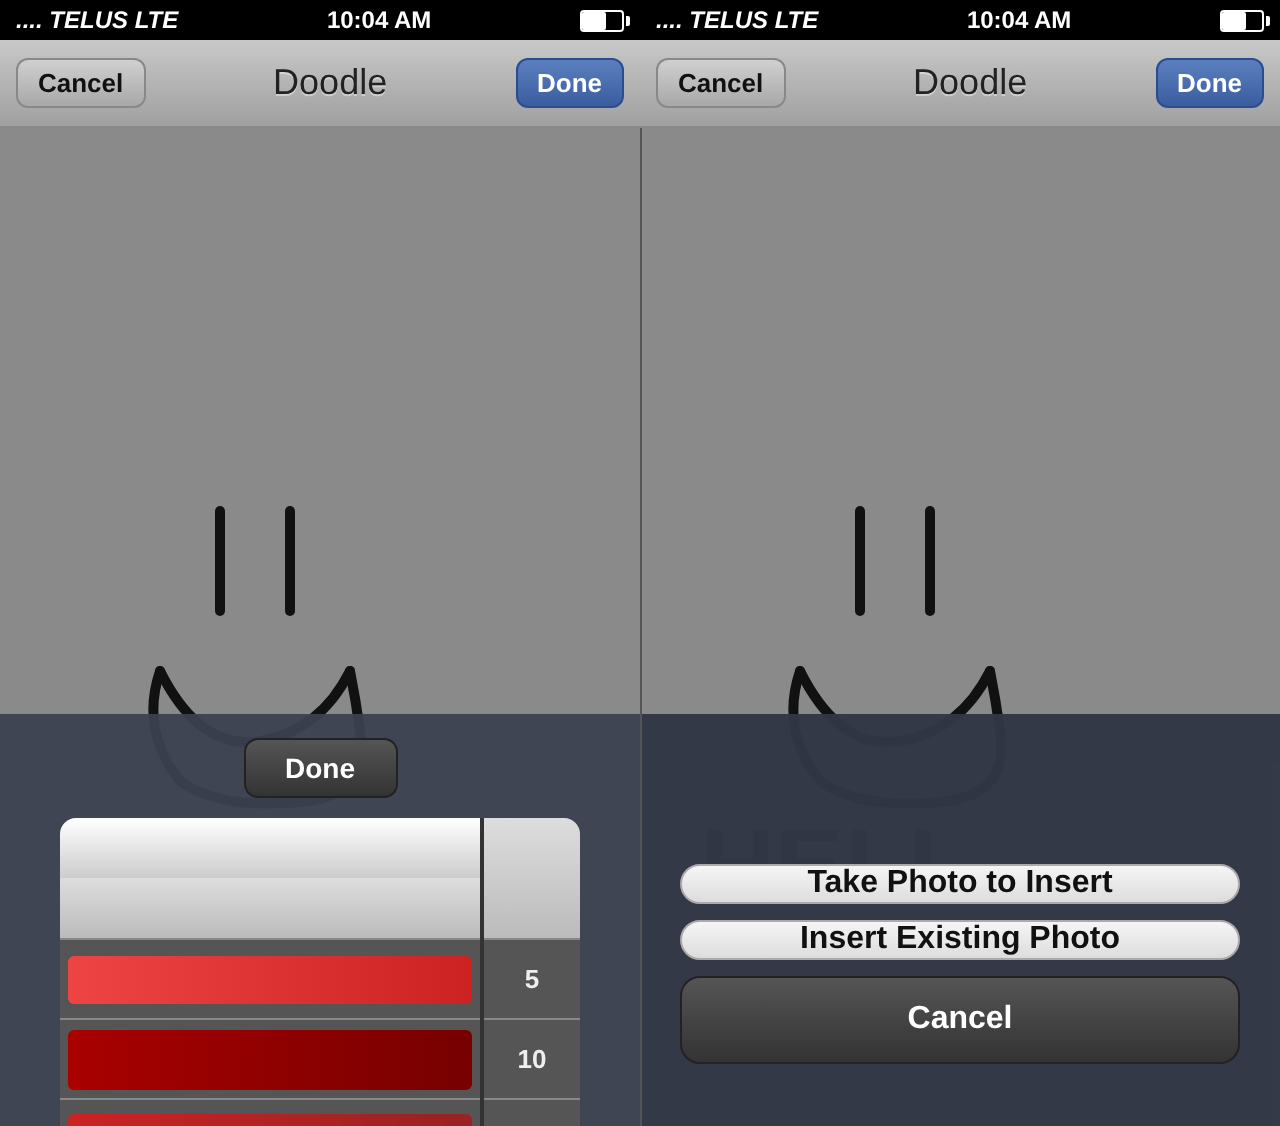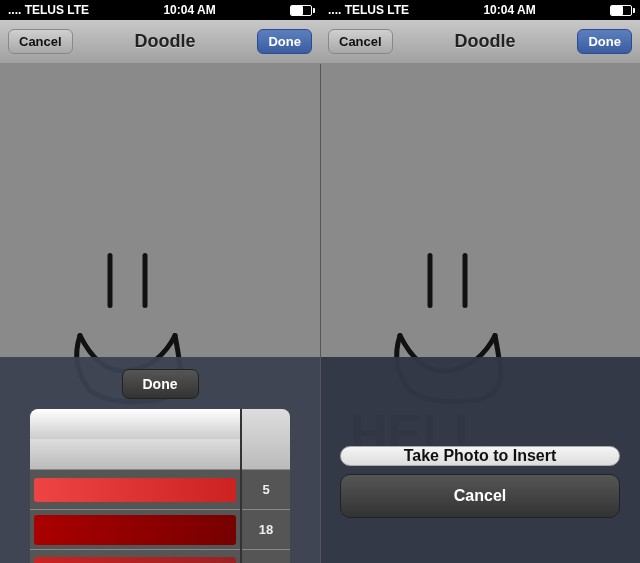--- a/index.html
+++ b/index.html
@@ -21,20 +21,21 @@
       background: #000;
       color: #fff;
       font-size: 12px;
       font-weight: bold;
       padding: 0 8px;
     }
     .status-bar-left, .status-bar-right {
       display: flex;
       align-items: center;
       gap: 4px;
+      font-style: italic;
     }
     .battery-icon {
       width: 22px;
       height: 11px;
       border: 1.5px solid #fff;
       border-radius: 2px;
       position: relative;
       display: inline-block;
     }
     .battery-icon::after {
@@ -67,21 +68,21 @@
       height: 44px;
       background: linear-gradient(to bottom, #c8c8c8, #a0a0a0);
       display: flex;
       align-items: center;
       justify-content: space-between;
       padding: 0 8px;
       border-bottom: 1px solid #888;
     }
     .nav-title {
       font-size: 18px;
-      font-weight: bold;
+      font-weight: normal;
       color: #222;
       text-shadow: 0 1px rgba(255,255,255,0.4);
       text-align: right;
     }
     .btn-cancel {
       background: linear-gradient(to bottom, #d0d0d0, #a8a8a8);
       border: 1px solid #888;
       border-radius: 6px;
       padding: 4px 10px;
       font-size: 13px;
@@ -357,21 +358,21 @@
             <div class="color-red-mid"></div>
           </div>
         </div>
 
         <div class="size-column">
           <div class="size-top"></div>
           <div class="size-row">
             <span>5</span>
           </div>
           <div class="size-row">
-            <span>18</span>
+            <span>10</span>
           </div>
           <div class="size-row">
             <span>15</span>
           </div>
         </div>
       </div>
     </div>
   </div>
 
   <div class="canvas-area">
@@ -382,16 +383,17 @@
 
       <path d="M80 130 Q100 170 130 165 Q160 160 175 130" fill="none" stroke="#111" stroke-width="5" stroke-linecap="round"></path>
 
       <path d="M80 130 Q70 160 90 185 Q110 200 155 195 Q185 190 180 160 Q178 145 175 130" fill="none" stroke="#111" stroke-width="5" stroke-linecap="round"></path>
 
       <text x="30" y="245" fill="#222" font-size="52" font-weight="900" font-family="sans-serif" opacity="0.85">HELL</text>
     </svg>
 
     <div class="action-sheet">
       <button class="action-btn">Take Photo to Insert</button>
+      <button class="action-btn">Insert Existing Photo</button>
       <button class="action-btn-cancel">Cancel</button>
     </div>
   </div>
 </div>
 
 </body></html>

